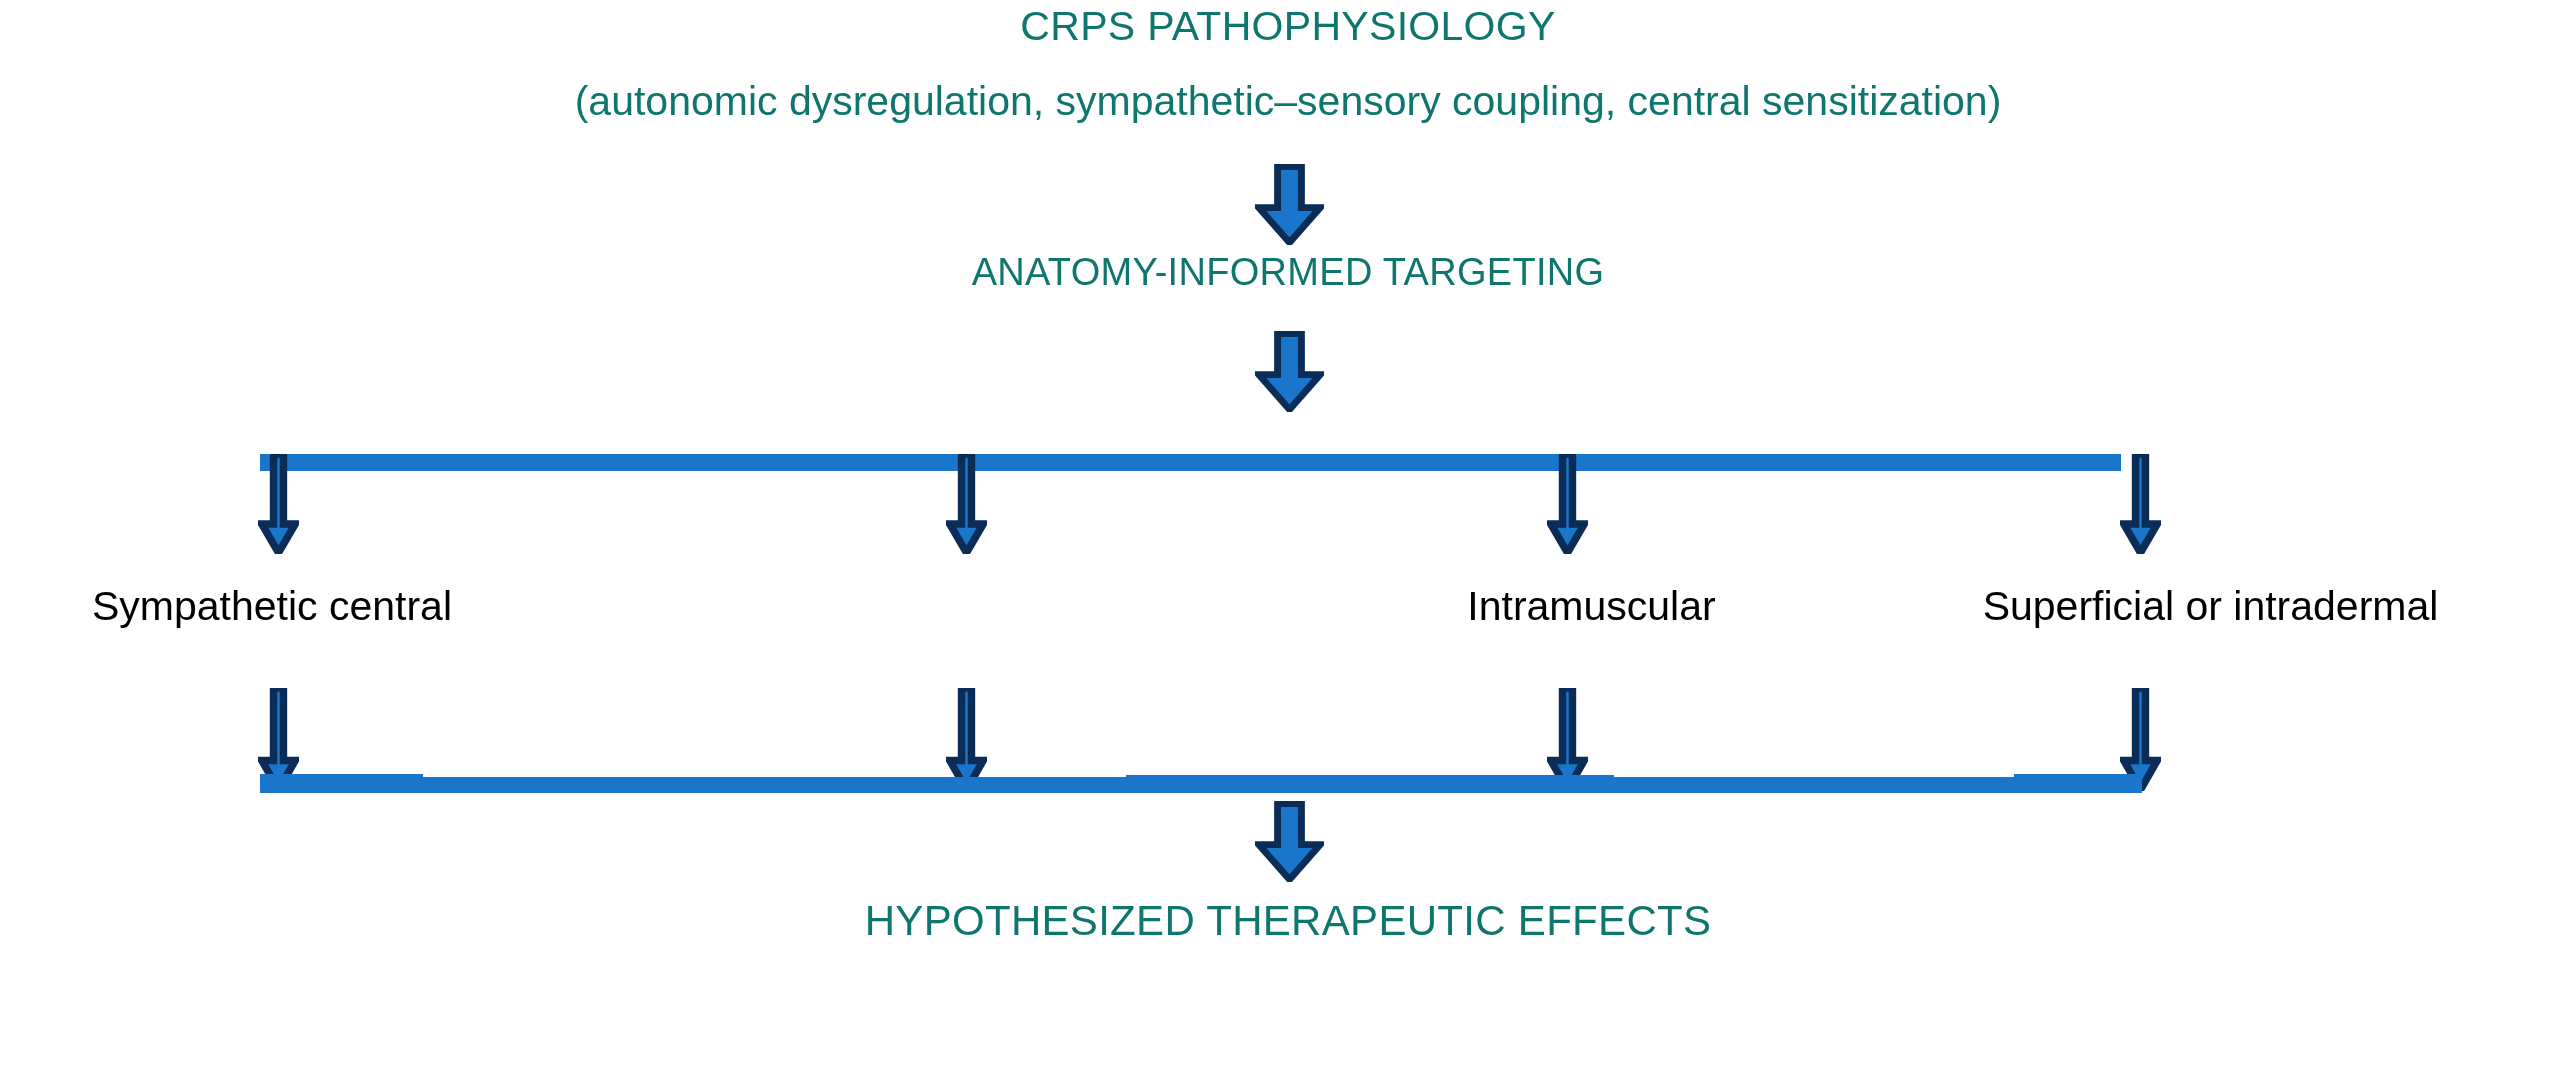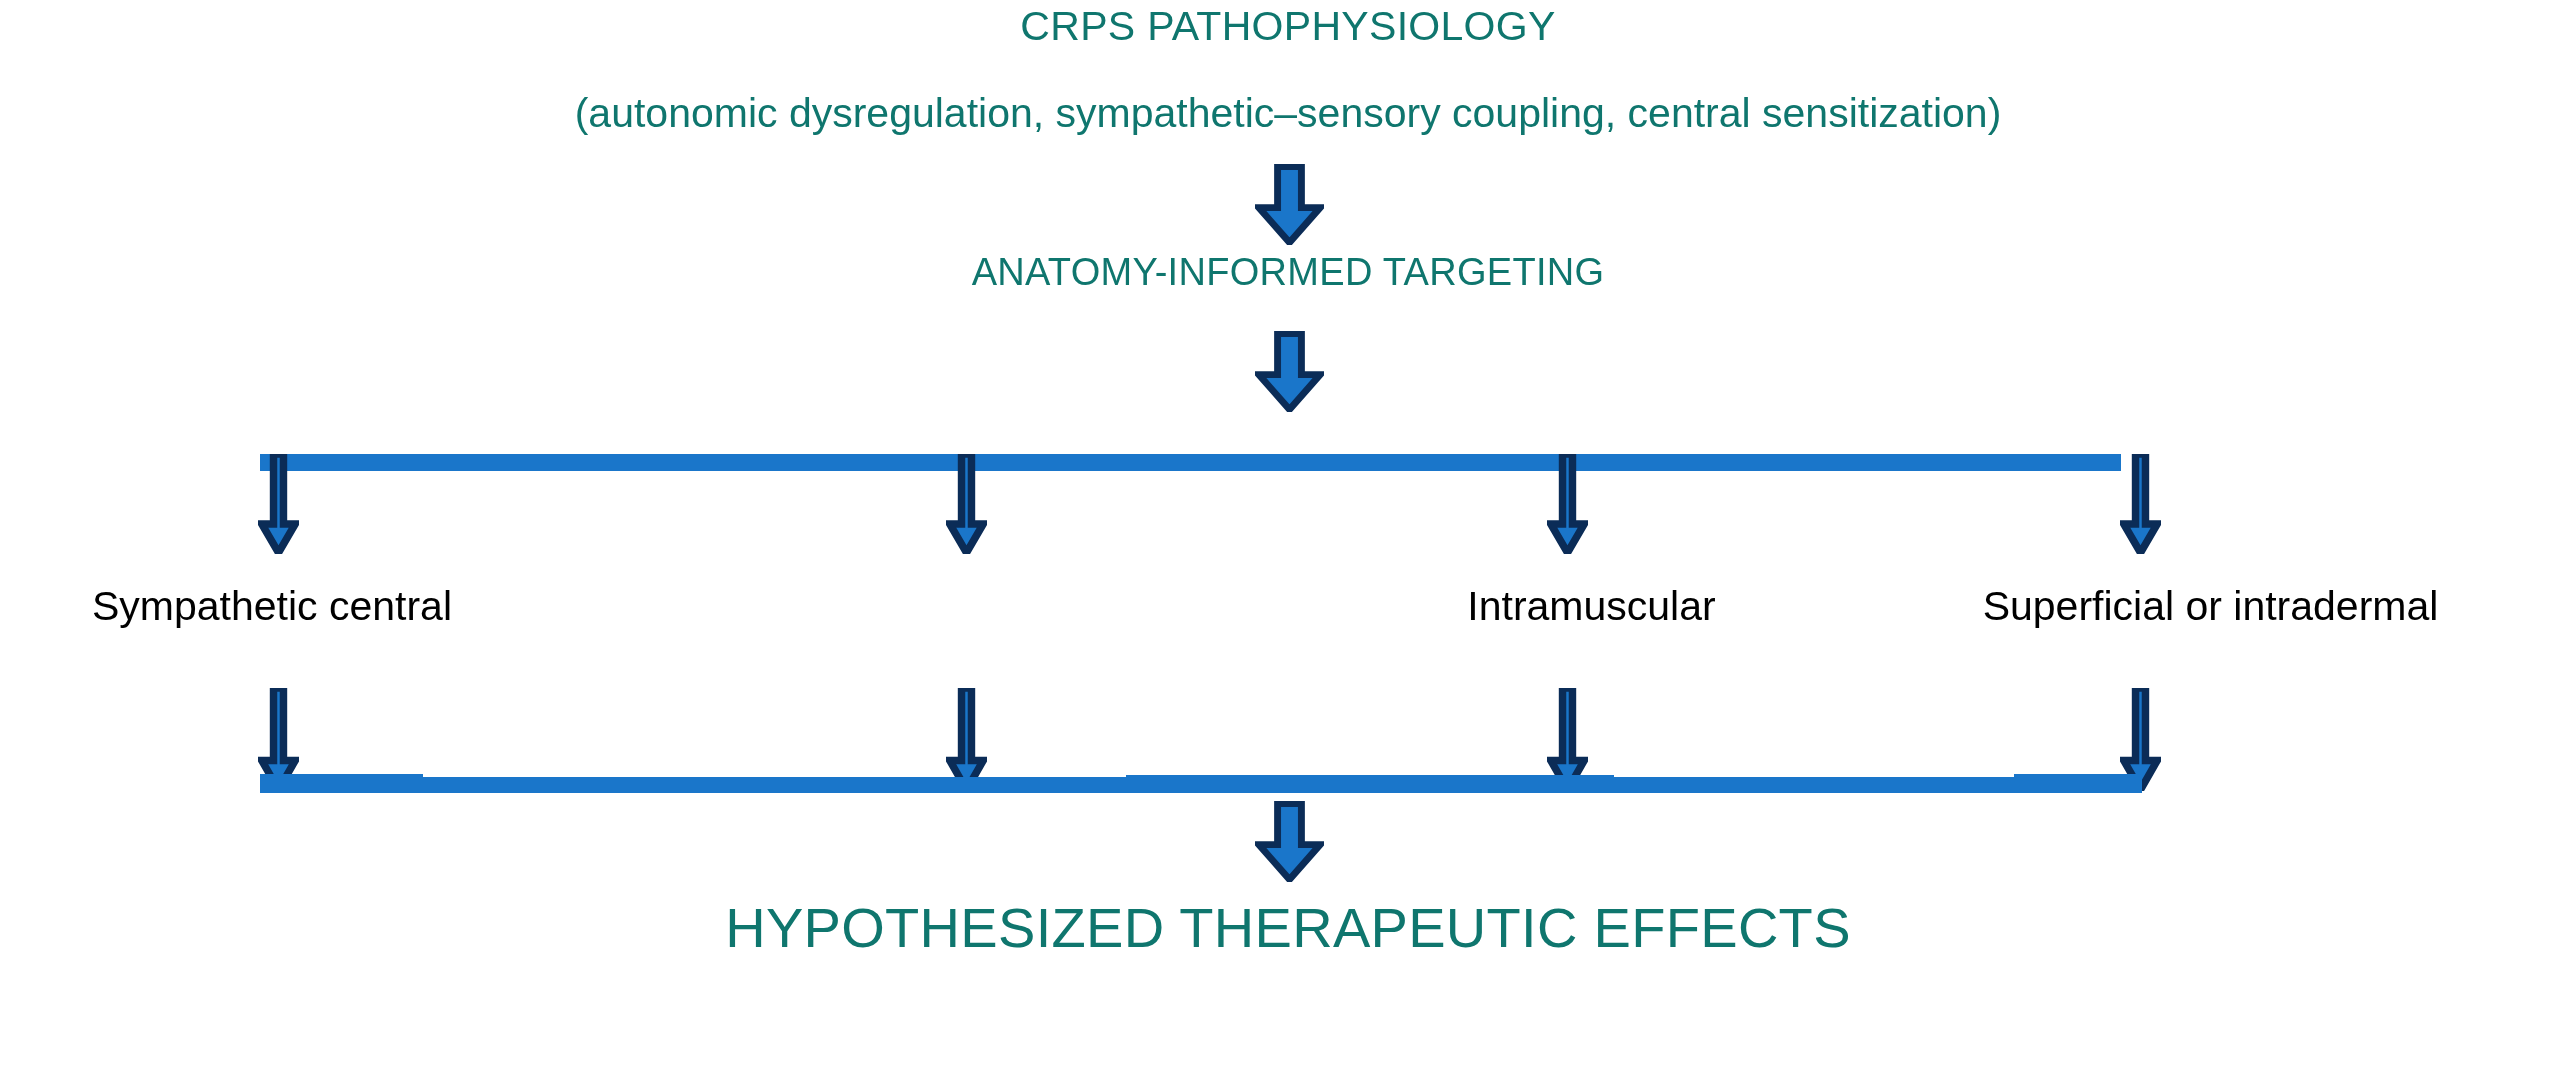--- a/index.html
+++ b/index.html
@@ -33,23 +33,23 @@
     font-size: 41px;
     letter-spacing: 0.3px;
   }
   .sub-line {
     left: 0;
     width: 2576px;
     font-size: 41px;
   }
 
   #title-crps      { top: 5px; }
-  #subtitle-crps   { top: 80px; margin-top: 12px; }
+  #subtitle-crps   { top: 80px; }
   #stage-anatomy   { top: 253px; font-size: 38px; }
-  #stage-effects   { top: 899px; font-size: 56px; }
+  #stage-effects   { top: 899px; font-size: 42px; }
   #effects-detail  { top: 982px; font-size: 41px; }
 
   
   .branch-label {
     position: absolute;
     top: 583px;
     font-size: 41px;
     white-space: nowrap;
     text-align: center;
     color: #000000;

